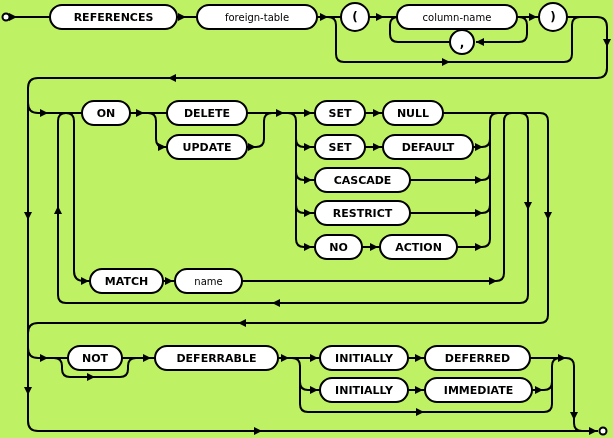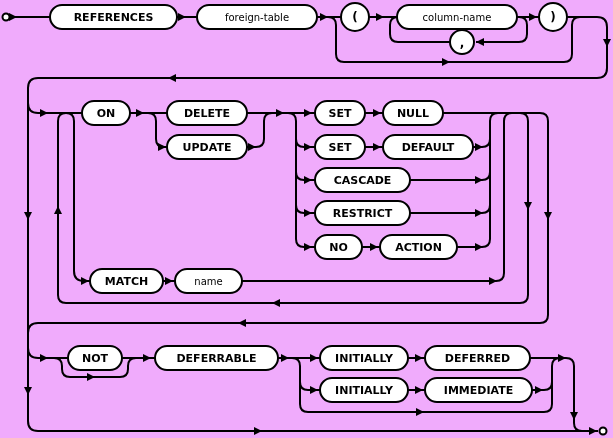--- a/index.html
+++ b/index.html
@@ -3,21 +3,21 @@
 <meta charset="utf-8">
 <style>
   html, body {
     margin: 0;
     padding: 0;
     background: #ffffff;
   }
   .diagram-wrap {
     width: 613px;
     height: 438px;
-    background: #f0abfc;
+    background: #bef264;
     position: relative;
     font-family: "DejaVu Sans", "Liberation Sans", sans-serif;
   }
   svg { display: block; }
   .rail {
     fill: none;
     stroke: #000000;
     stroke-width: 2;
   }
   .node-shape {

